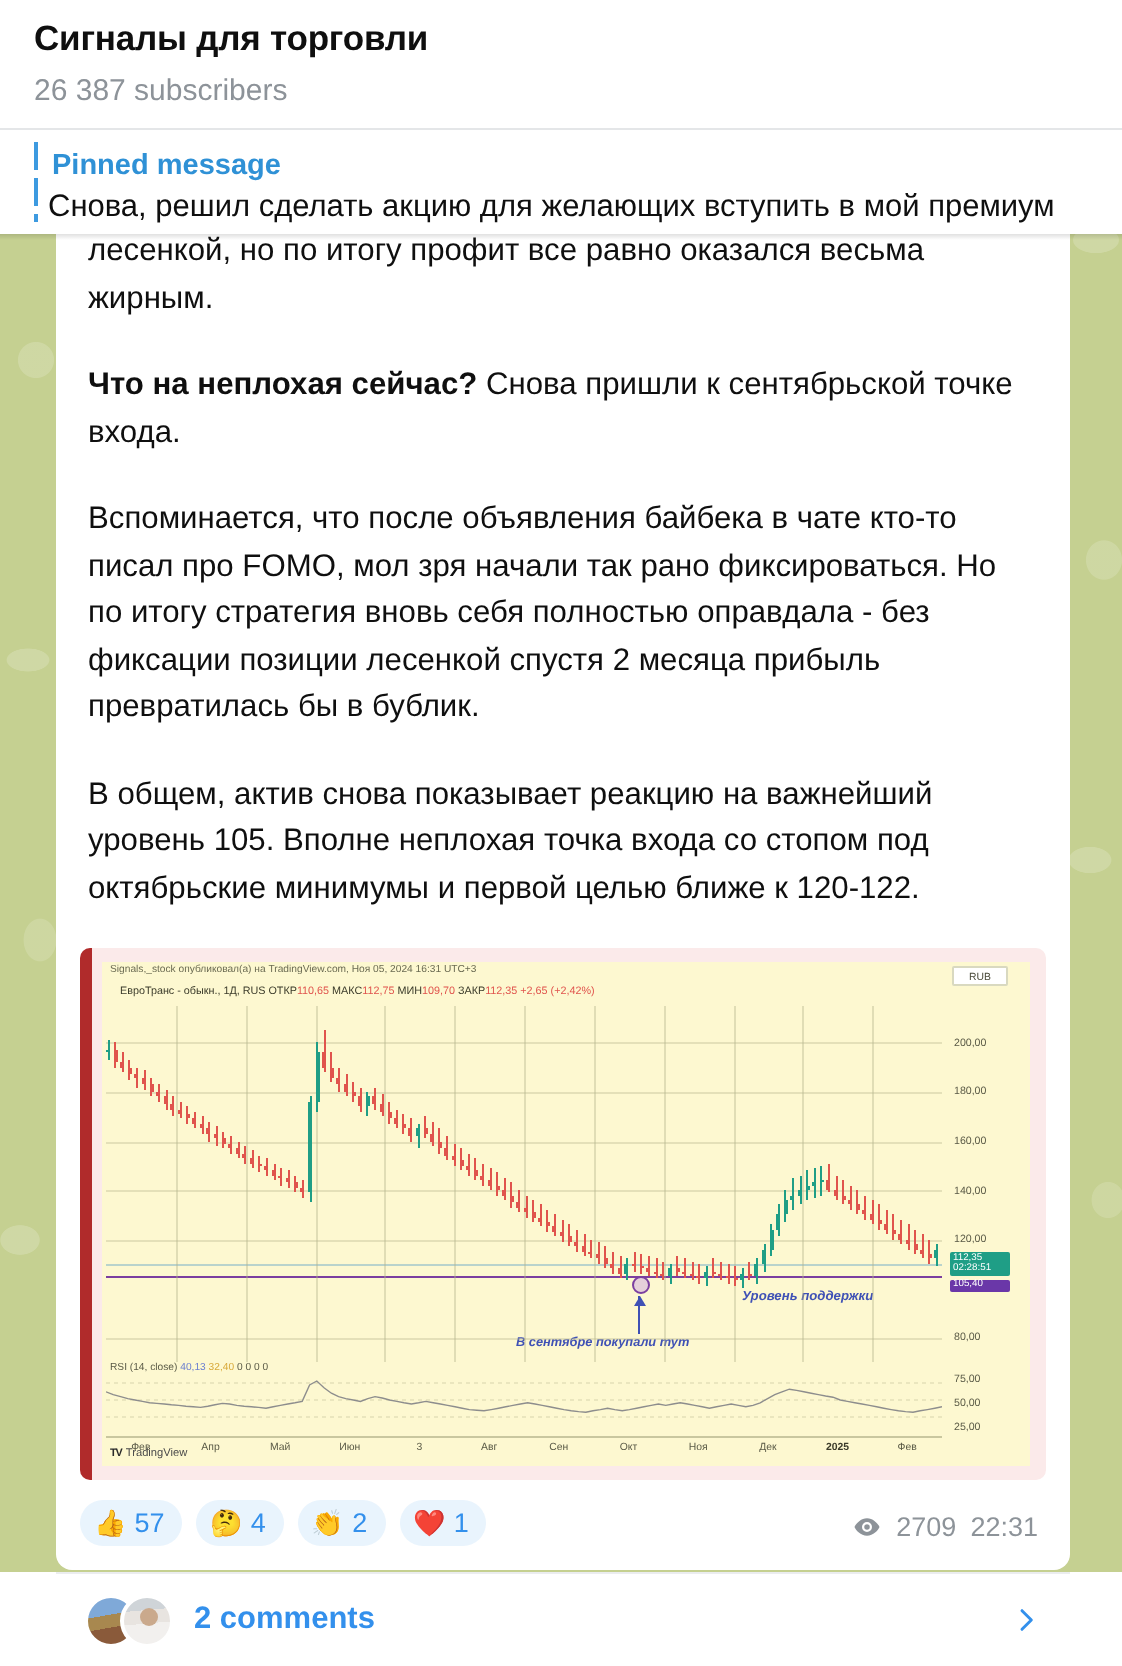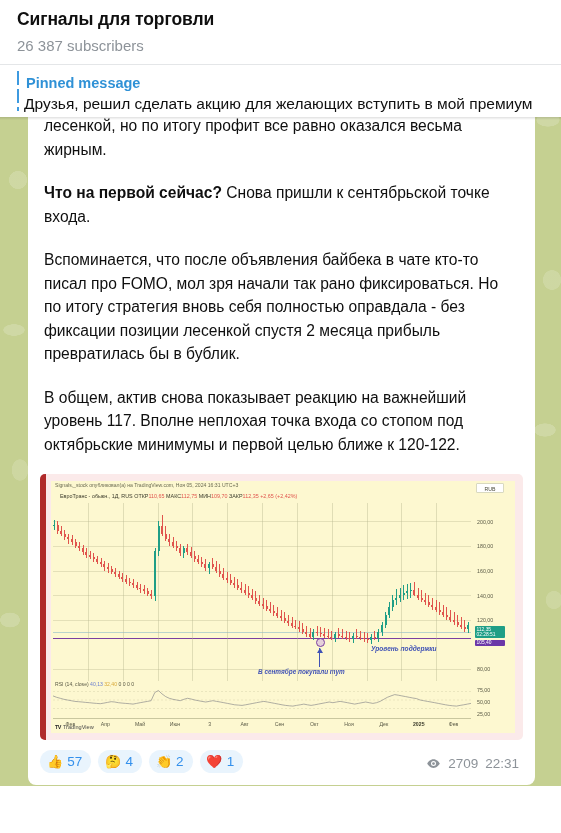--- a/index.html
+++ b/index.html
@@ -264,31 +264,31 @@
 
   <div class="header">
     <div class="ch-title">Сигналы для торговли</div>
     <div class="ch-subs">26 387 subscribers</div>
   </div>
   <div class="hdr-divider"></div>
 
   <div class="pinned">
     <div class="pin-bar"></div>
     <div class="pin-title">Pinned message</div>
-    <div class="pin-text">Друзья, решил сделать акцию для желающих вступить в мой премиум</div>
+    <div class="pin-text">Снова, решил сделать акцию для желающих вступить в мой премиум</div>
   </div>
   <div class="pin-shadow"></div>
 
   <div class="bubble">
 
     <div class="msg-text">
       <p>лесенкой, но по итогу профит все равно оказался весьма жирным.</p>
-      <p><b>Что на первой сейчас?</b><span> Снова пришли к сентябрьской точке входа.</span></p>
+      <p><b>Что на неплохая сейчас?</b><span> Снова пришли к сентябрьской точке входа.</span></p>
       <p>Вспоминается, что после объявления байбека в чате кто-то писал про FOMO, мол зря начали так рано фиксироваться. Но по итогу стратегия вновь себя полностью оправдала - без фиксации позиции лесенкой спустя 2 месяца прибыль превратилась бы в бублик.</p>
-      <p>В общем, актив снова показывает реакцию на важнейший уровень 117. Вполне неплохая точка входа со стопом под октябрьские минимумы и первой целью ближе к 120-122.</p>
+      <p>В общем, актив снова показывает реакцию на важнейший уровень 105. Вполне неплохая точка входа со стопом под октябрьские минимумы и первой целью ближе к 120-122.</p>
     </div>
 
     <div class="chart-wrap">
       <div class="chart-leftbar"></div>
       <div class="chart-inner">
 
         <div class="cap-line">Signals,_stock опубликовал(а) на TradingView.com, Ноя 05, 2024 16:31 UTC+3</div>
 
         <div class="ticker-line">
           <span>ЕвроТранс - обыкн., 1Д, RUS</span>
@@ -865,13 +865,23 @@
       <svg class="eye" viewBox="0 0 24 24">
         <path fill="#8d9399" d="M12 5c-5 0-9 4.5-10 7 1 2.5 5 7 10 7s9-4.5 10-7c-1-2.5-5-7-10-7zm0 11a4 4 0 110-8 4 4 0 010 8z"></path>
         <circle cx="12" cy="12" r="2.2" fill="#8d9399"></circle>
       </svg>
       <span>2709</span>
       <span>22:31</span>
     </div>
   </div>
 
   <div class="bottom-strip"></div>
+  <div class="comments">
+    <div class="avatars">
+      <div class="av av1"></div>
+      <div class="av av2"></div>
+    </div>
+    <div class="comments-label">2 comments</div>
+    <svg class="chev" viewBox="0 0 24 24">
+      <path d="M9 5l7 7-7 7" stroke="#3390ec" stroke-width="2.2" fill="none" stroke-linecap="round" stroke-linejoin="round"></path>
+    </svg>
+  </div>
 </div>
 
 </body></html>

